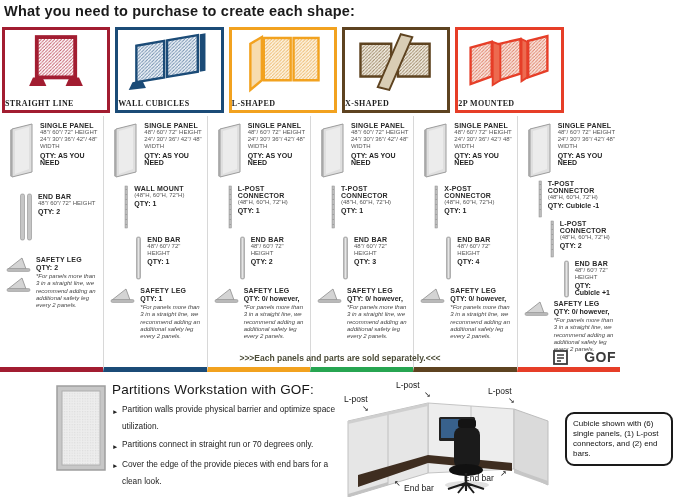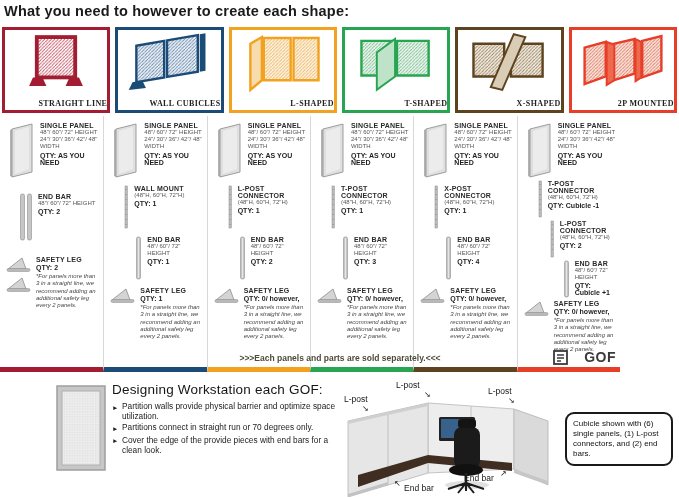--- a/index.html
+++ b/index.html
@@ -8,21 +8,21 @@
 
   .page-title { position:absolute; top:3px; left:4px; font-size:14.5px; font-weight:700;
     letter-spacing:.2px; color:#1a1a1a; }
 
   
   .shape-row { position:absolute; top:27px; left:2px; width:675px;
     display:grid; grid-template-columns:repeat(6,1fr); gap:5px; }
   .shape-box { height:86px; background:#fff; border:3px solid #000; position:relative;
     display:flex; align-items:flex-start; justify-content:center; }
   .shape-box svg { margin-top:1px; }
-  .shape-label { position:absolute; bottom:2px; left:0; width:100%; text-align:right;
+  .shape-label { position:absolute; bottom:2px; left:0; width:100%; text-align:left;
     font-family:"Liberation Serif", serif; font-weight:700; font-size:8px;
     letter-spacing:.4px; color:#1f1f1f; }
   .b0{border-color:#A21D31}.b1{border-color:#1B4B77}.b2{border-color:#F2A21F}
   .b3{border-color:#27A551}.b4{border-color:#5E4320}.b5{border-color:#E63E28}
 
   
   .cols { position:absolute; top:116px; left:0; width:620px; height:256px;
     display:grid; grid-template-columns:repeat(6,1fr); }
   .col { position:relative; padding:6px 3px 0 6px; border-bottom:5px solid #000; }
   .col + .col { border-left:1px solid #d8d8d8; }
@@ -48,21 +48,21 @@
 
   .gof-logo { position:absolute; right:4px; bottom:7px; display:flex; align-items:center; gap:16px; }
   .gof-text { font-size:14px; font-weight:700; color:#3a3a3a; letter-spacing:.5px; }
 
   
   .bottom { position:absolute; top:377px; left:0; width:679px; height:120px; }
   .panel-front { position:absolute; left:56px; top:8px; }
   .designing { position:absolute; left:112px; top:5px; width:228px; }
   .designing-title { font-size:13.5px; color:#151515; letter-spacing:.2px; }
   .bullets { margin-top:4px; }
-  .bullet { display:flex; font-size:8.3px; line-height:10px; color:#222; margin-bottom:1px; }
+  .bullet { display:flex; font-size:8.3px; line-height:17px; color:#222; margin-bottom:1px; }
   .bullet .mk { flex:0 0 10px; font-size:6.5px; padding-top:1.5px; color:#222; }
 
   .cubicle-wrap { position:absolute; left:336px; top:0; width:234px; height:120px; }
   .cub-label { position:absolute; font-size:8.5px; color:#161616; white-space:nowrap; }
   .cub-arrow { position:absolute; font-size:8px; color:#161616; }
 
   .callout { position:absolute; left:565px; top:35px; width:108px; background:#fff;
     border:2px solid #1a1a1a; border-radius:9px; padding:5px 6px;
     font-size:8px; line-height:10px; color:#111; }
 </style>
@@ -97,21 +97,21 @@
       </pattern>
     <pattern id="mesh" width="2.6" height="2.6" patternUnits="userSpaceOnUse">
       <rect width="2.6" height="2.6" fill="#ededed"></rect>
         <circle cx="0.7" cy="0.7" r="0.45" fill="#c4c4c4"></circle>
       </pattern>
   </defs>
 </svg>
 
 <div class="page">
 
-  <div class="page-title">What you need to however to create each shape:</div>
+  <div class="page-title">What you need to purchase to create each shape:</div>
 
   <div class="shape-row">
     <div class="shape-box b0">
       <svg width="96" height="64" viewBox="0 0 100 64">
         <polygon points="26,47 36,47 40,56 22,56" fill="#A21D31"></polygon>
         <polygon points="64,47 74,47 78,56 60,56" fill="#A21D31"></polygon>
         <rect x="30" y="5" width="40" height="42" fill="url(#hat1)" stroke="#A21D31" stroke-width="4"></rect>
       </svg>
       <div class="shape-label">STRAIGHT LINE</div>
     </div>
@@ -124,28 +124,20 @@
       </svg>
       <div class="shape-label">WALL CUBICLES</div>
     </div>
     <div class="shape-box b2">
       <svg width="96" height="64" viewBox="0 0 100 64">
         <polygon points="16,12 28,5 28,50 16,60" fill="#f7dcae" stroke="#F2A21F" stroke-width="2.5"></polygon>
         <polygon points="30,6 58,6 58,50 30,50" fill="url(#hat3)" stroke="#F2A21F" stroke-width="2.5"></polygon>
         <polygon points="61,6 87,6 87,50 61,50" fill="url(#hat3)" stroke="#F2A21F" stroke-width="2.5"></polygon>
       </svg>
       <div class="shape-label">L-SHAPED</div>
-    </div>
-    <div class="shape-box b3">
-      <svg width="96" height="64" viewBox="0 0 100 64">
-        <polygon points="14,9 47,9 47,45 14,45" fill="url(#hat4)" stroke="#27A551" stroke-width="2.5"></polygon>
-        <polygon points="51,9 84,9 84,45 51,45" fill="url(#hat4)" stroke="#27A551" stroke-width="2.5"></polygon>
-        <polygon points="49,7 49,46 30,60 30,21" fill="#bfe3c8" stroke="#27A551" stroke-width="2"></polygon>
-      </svg>
-      <div class="shape-label">T-SHAPED</div>
     </div>
     <div class="shape-box b4">
       <svg width="96" height="64" viewBox="0 0 100 64">
         <polygon points="13,12 45,12 45,46 13,46" fill="url(#hat5)" stroke="#5E4320" stroke-width="2.5"></polygon>
         <polygon points="52,12 85,12 85,46 52,46" fill="url(#hat5)" stroke="#5E4320" stroke-width="2.5"></polygon>
         <polygon points="55,2 67,5 43,60 31,57" fill="#d9cdb5" stroke="#5E4320" stroke-width="2"></polygon>
       </svg>
       <div class="shape-label">X-SHAPED</div>
     </div>
     <div class="shape-box b5">
@@ -520,21 +512,21 @@
   </div>
 
   <div class="bottom">
 
     <svg class="panel-front" width="50" height="86" viewBox="0 0 50 86">
       <rect x="1" y="1" width="48" height="84" fill="#c7c7c7" stroke="#9e9e9e" stroke-width="1.5"></rect>
       <rect x="6" y="6" width="38" height="74" fill="url(#mesh)" stroke="#b0b0b0" stroke-width="1"></rect>
     </svg>
 
     <div class="designing">
-      <div class="designing-title">Designing Workstation each GOF:</div>
+      <div class="designing-title">Partitions Workstation with GOF:</div>
       <div class="bullets">
         <div class="bullet">
             <span class="mk">►</span>
             <span>Partition walls provide physical barrier and optimize space utilization.</span>
           </div>
         <div class="bullet">
             <span class="mk">►</span>
             <span>Partitions connect in straight run or 70 degrees only.</span>
           </div>
         <div class="bullet">

